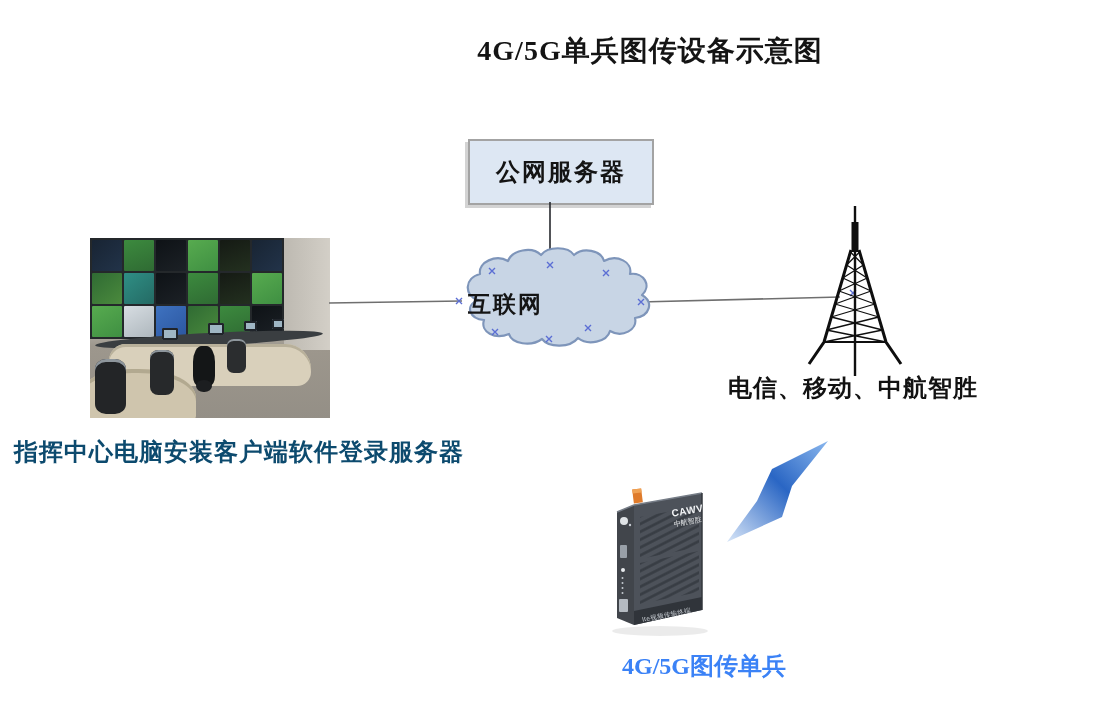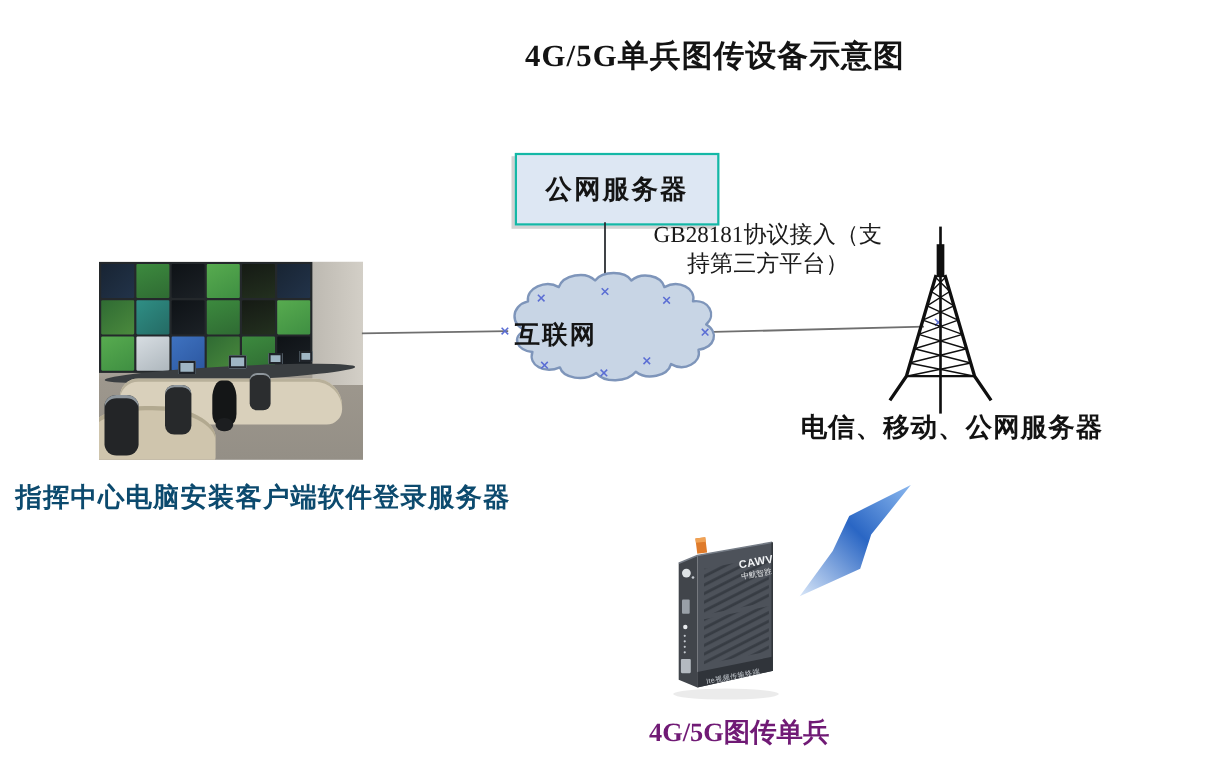--- a/index.html
+++ b/index.html
@@ -8,44 +8,44 @@
     font-family:"Liberation Sans","DejaVu Sans",sans-serif;color:#111;
   }
   .abs{position:absolute;}
   .title{
     left:430px;top:32px;width:440px;text-align:center;
     font-family:"Liberation Serif","DejaVu Serif",serif;
     font-size:28px;font-weight:700;letter-spacing:1px;color:#141414;
   }
   .server-box{
     left:468px;top:139px;width:182px;height:62px;
-    background:#dde7f3;border:2px solid #14b8a6;
+    background:#dde7f3;border:2px solid #a3a3a3;
     box-shadow:-3px 3px 0 rgba(130,130,130,0.35);
     display:flex;align-items:center;justify-content:center;
     font-size:24px;font-weight:700;color:#141414;letter-spacing:2px;
   }
   .protocol-note{
     left:552px;top:200px;width:292px;text-align:center;
     font-family:"Liberation Serif","DejaVu Serif",serif;
     font-size:21px;line-height:26px;color:#1a1a1a;
   }
   .cloud-label{
     left:468px;top:289px;width:168px;text-align:left;
     font-size:23px;font-weight:700;letter-spacing:2px;color:#141414;z-index:4;
   }
   .caption-left{
     left:14px;top:436px;font-size:24px;font-weight:700;color:#0c4a6e;letter-spacing:1px;
   }
   .caption-tower{
     left:728px;top:372px;font-size:24px;font-weight:700;color:#121212;letter-spacing:1px;
   }
   .caption-device{
-    left:590px;top:650px;width:196px;text-align:left;
+    left:590px;top:650px;width:196px;text-align:right;
     font-family:"Liberation Serif","DejaVu Serif",serif;
-    font-size:24px;font-weight:700;color:#701a75;
+    font-size:24px;font-weight:700;color:#3b82f6;
   }
   svg.overlay{position:absolute;left:0;top:0;z-index:3;}
 
   
   .photo{
     left:90px;top:238px;width:240px;height:180px;overflow:hidden;z-index:2;
     background:linear-gradient(180deg,#cdc9c1 0%,#c2beb6 45%,#9d978d 60%,#948f86 100%);
   }
   .ph-rightwall{right:0;top:0;width:19%;height:62%;
     background:linear-gradient(90deg,#bdb9b1,#d3cfc7);}
@@ -91,24 +91,20 @@
 <body>
 
 <div class="canvas">
 
   <div class="abs title">4G/5G单兵图传设备示意图</div>
 
   <div class="abs server-box">
     <span>公网服务器</span>
   </div>
 
-  <div class="abs protocol-note">
-    <div>GB28181协议接入（支</div>
-    <div>持第三方平台）</div>
-  </div>
 
   <svg class="overlay" width="1115" height="706" viewBox="0 0 1115 706">
     <defs>
       <linearGradient id="boltGrad" gradientUnits="userSpaceOnUse" x1="828" y1="441" x2="727" y2="542">
         <stop offset="0" stop-color="#8ab7ee"></stop>
         <stop offset="0.45" stop-color="#2a66c4"></stop>
         <stop offset="1" stop-color="#d8e6f8"></stop>
       </linearGradient>
       <pattern id="vents" width="7" height="7" patternUnits="userSpaceOnUse" patternTransform="rotate(63)">
         <rect width="7" height="7" fill="#4d525a"></rect>
@@ -227,16 +223,16 @@
     <div class="abs ph-cab2"></div>
     <div class="abs ph-cab3"></div>
     <div class="abs ph-chair"></div>
     <div class="abs ph-mon m1"></div>
     <div class="abs ph-mon m2"></div>
     <div class="abs ph-mon m3"></div>
     <div class="abs ph-mon m4"></div>
   </div>
 
   <div class="abs caption-left">指挥中心电脑安装客户端软件登录服务器</div>
-  <div class="abs caption-tower">电信、移动、公网服务器</div>
+  <div class="abs caption-tower">电信、移动、中航智胜</div>
   <div class="abs caption-device">4G/5G图传单兵</div>
 
 </div>
 
 </body></html>

